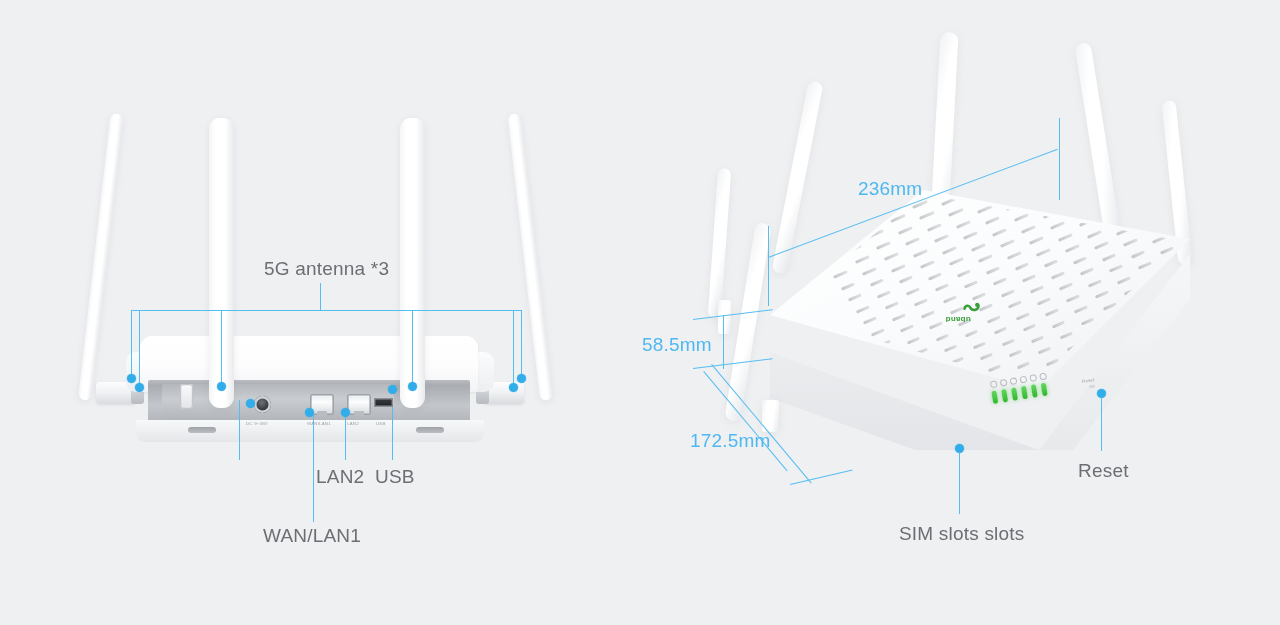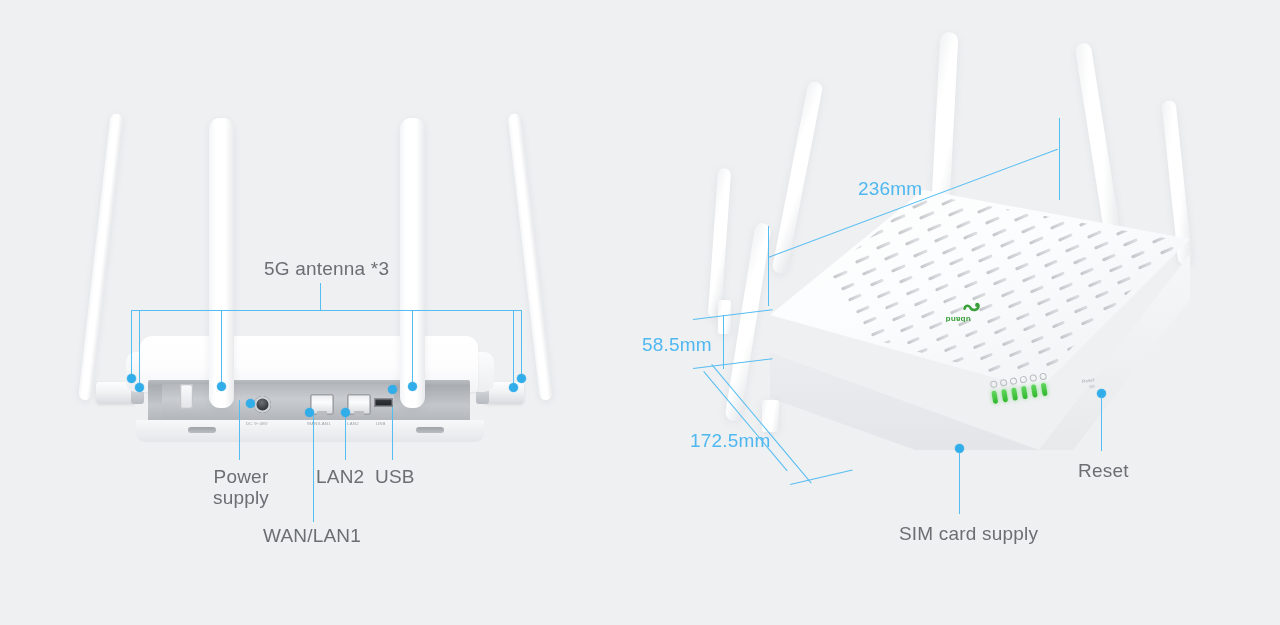--- a/index.html
+++ b/index.html
@@ -213,21 +213,20 @@
 
     <div class="vline" style="left:513px;top:310px;height:76px;"></div>
     <div class="dot" style="left:509px;top:383px;"></div>
     <div class="vline" style="left:521px;top:310px;height:67px;"></div>
     <div class="dot" style="left:517px;top:374px;"></div>
 
     <div class="callout-label" style="left:264px;top:258px;">5G antenna *3</div>
 
     <div class="vline" style="left:239px;top:400px;height:60px;"></div>
     <div class="dot" style="left:246px;top:399px;"></div>
-    <div class="callout-label two-line" style="left:196px;top:466px;">Power supply</div>
 
     <div class="vline" style="left:313px;top:412px;height:110px;"></div>
     <div class="dot" style="left:305px;top:408px;"></div>
     <div class="callout-label" style="left:263px;top:525px;">WAN/LAN1</div>
 
     <div class="vline" style="left:345px;top:412px;height:48px;"></div>
     <div class="dot" style="left:341px;top:408px;"></div>
     <div class="callout-label" style="left:316px;top:466px;">LAN2</div>
 
     <div class="vline" style="left:392px;top:407px;height:53px;"></div>
@@ -477,19 +476,19 @@
   <div class="vline" style="left:723px;top:315px;height:54px;"></div>
   <div class="dim-label" style="left:642px;top:334px;">58.5mm</div>
 
   <div class="diag" style="left:712px;top:364px;width:155px;transform:rotate(50deg);"></div>
   <div class="diag" style="left:704px;top:371px;width:130px;transform:rotate(50deg);"></div>
   <div class="diag" style="left:790px;top:484px;width:64px;transform:rotate(-13deg);"></div>
   <div class="dim-label" style="left:690px;top:430px;">172.5mm</div>
 
   <div class="dot" style="left:955px;top:444px;"></div>
   <div class="vline" style="left:959px;top:452px;height:62px;"></div>
-  <div class="callout-label" style="left:899px;top:523px;">SIM card supply</div>
+  <div class="callout-label" style="left:899px;top:523px;">SIM slots slots</div>
 
   <div class="dot" style="left:1097px;top:389px;"></div>
   <div class="vline" style="left:1101px;top:397px;height:54px;"></div>
   <div class="callout-label" style="left:1078px;top:460px;">Reset</div>
 
 </div>
 
 </body></html>

